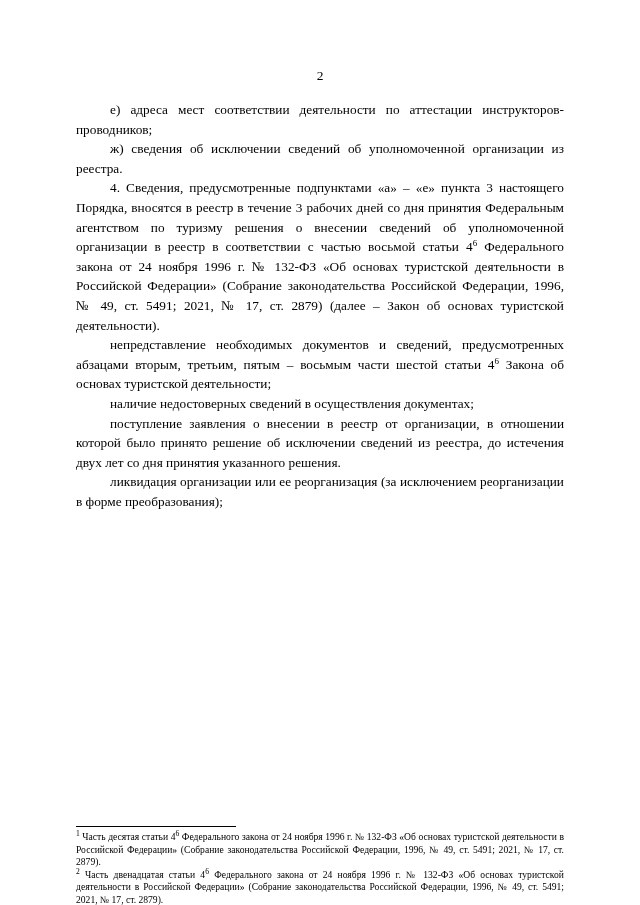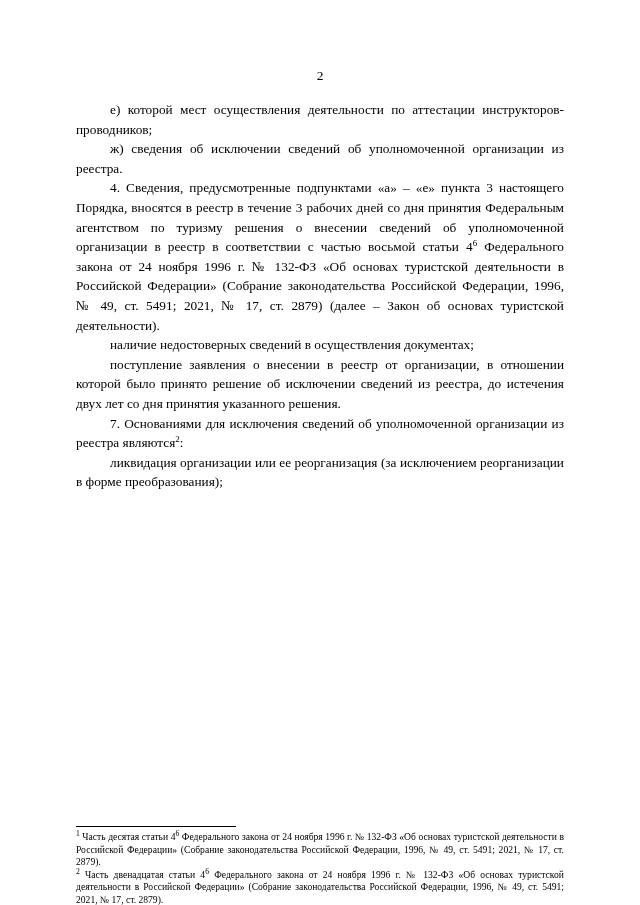--- a/index.html
+++ b/index.html
@@ -76,35 +76,35 @@
 </style>
 </head>
 <body>
 
 <div class="page">
 
   <div class="page-number">2</div>
 
   <div class="content">
 
-    <p class="para">е)  которой мест осуществления деятельности по аттестации инструкторов-проводников;</p>
+    <p class="para">е)  адреса мест соответствии деятельности по аттестации инструкторов-проводников;</p>
 
     <p class="para">ж) сведения об исключении сведений об уполномоченной организации из реестра.</p>
 
     <p class="para"><span>4.  Сведения, предусмотренные подпунктами «а» – «е» пункта 3 настоящего Порядка, вносятся в реестр в течение 3 рабочих дней со дня принятия Федеральным агентством по туризму решения о внесении сведений об уполномоченной организации в реестр в соответствии с частью восьмой статьи 4</span><span class="sup">6</span><span> Федерального закона от 24 ноября 1996 г. № 132-ФЗ «Об основах туристской деятельности в Российской Федерации» (Собрание законодательства Российской Федерации, 1996, № 49, ст. 5491; 2021, № 17, ст. 2879) (далее – Закон об основах туристской деятельности).</span></p>
 
 
+    <p class="para"><span>непредставление необходимых документов и сведений, предусмотренных абзацами вторым, третьим, пятым – восьмым части шестой статьи 4</span><span class="sup">6</span><span> Закона об основах туристской деятельности;</span></p>
 
     <p class="para">наличие недостоверных сведений в осуществления документах;</p>
 
 
     <p class="para">поступление заявления о внесении в реестр от организации, в отношении которой было принято решение об исключении сведений из реестра, до истечения двух лет со дня принятия указанного решения.</p>
 
 
-    <p class="para"><span>7.  Основаниями для исключения сведений об уполномоченной организации из реестра являются</span><span class="sup">2</span><span>:</span></p>
 
 
     <p class="para">ликвидация организации или ее реорганизация (за исключением реорганизации в форме преобразования);</p>
 
   </div>
 
   <div class="footnotes">
     <div class="fn-rule"></div>
 
     <p class="footnote"><span class="fnum">1</span><span> Часть десятая статьи 4</span><span class="fnum">6</span><span> Федерального закона от 24 ноября 1996 г. № 132-ФЗ «Об основах туристской деятельности в Российской Федерации» (Собрание законодательства Российской Федерации, 1996, № 49, ст. 5491; 2021, № 17, ст. 2879).</span></p>

